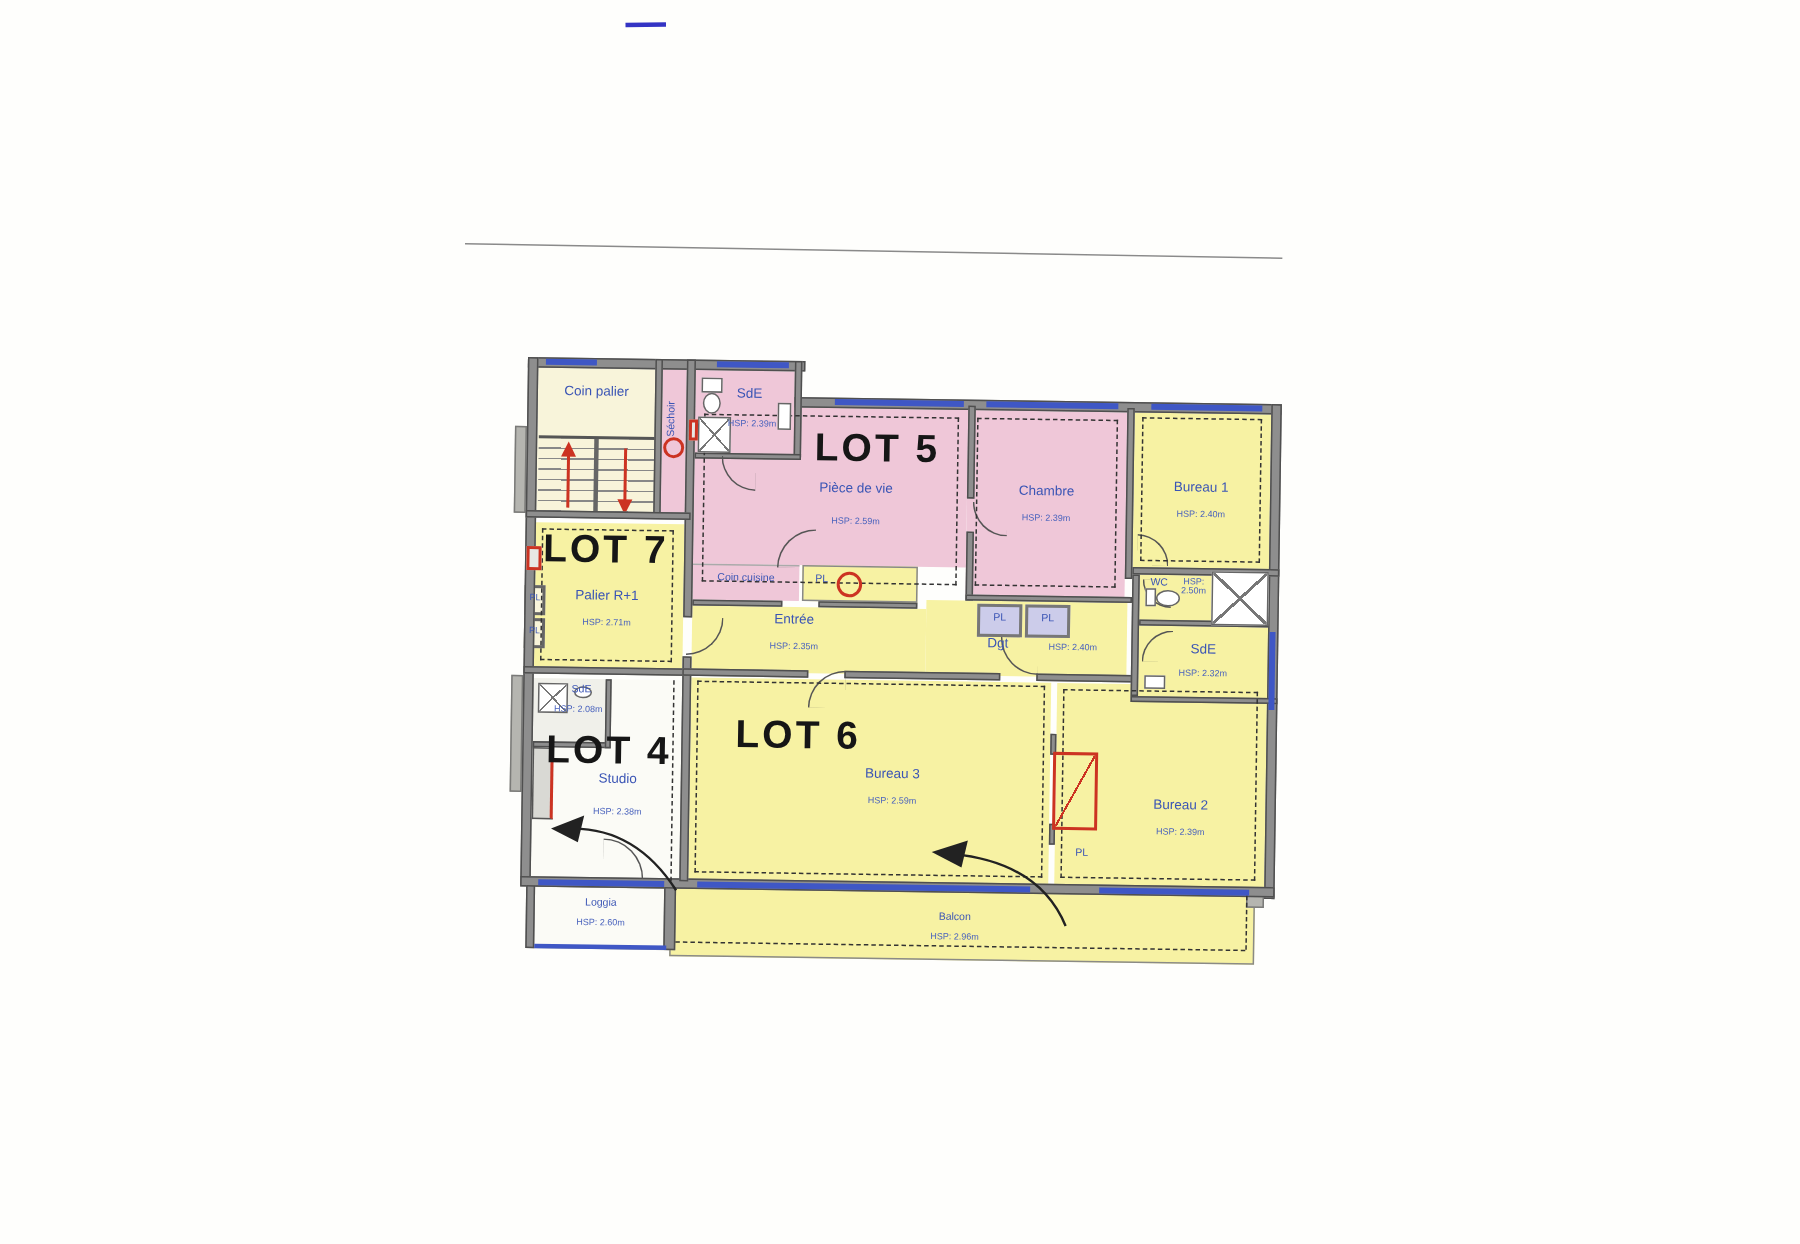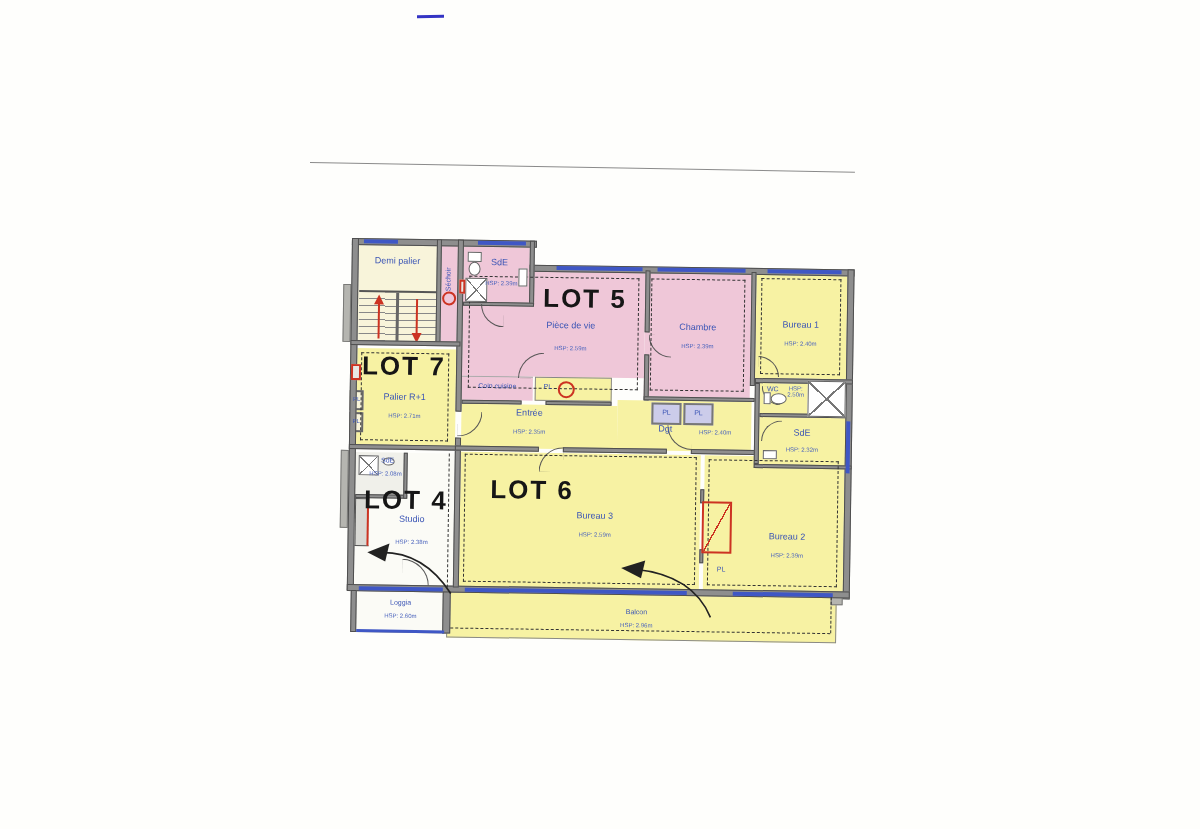--- a/index.html
+++ b/index.html
@@ -185,21 +185,21 @@
     <div class="dash" style="left:360px;top:216px;width:130px;height:126px;"></div>
     <div class="dash-h" style="left:104px;top:388px;width:380px;"></div>
     <div class="dash-v" style="left:484px;top:352px;height:36px;"></div>
     <div class="dash-v" style="left:100px;top:214px;height:134px;"></div>
 
     <div class="lot-title" style="left:192px;top:42px;">LOT 5</div>
     <div class="lot-title" style="left:12px;top:112px;">LOT 7</div>
     <div class="lot-title" style="left:16px;top:246px;">LOT 4</div>
     <div class="lot-title" style="left:142px;top:234px;">LOT 6</div>
 
-    <div class="lbl" style="left:10px;top:18px;width:72px;">Demi palier</div>
+    <div class="lbl" style="left:10px;top:18px;width:72px;">Coin palier</div>
     <div class="lbl lbl-sm vertical-label" style="left:82px;top:36px;width:30px;">Séchoir</div>
 
     <div class="lbl" style="left:128px;top:18px;width:40px;">SdE</div>
     <div class="hsp" style="left:128px;top:40px;width:44px;">HSP: 2.39m</div>
 
     <div class="lbl" style="left:160px;top:80px;width:120px;">Pièce de vie</div>
     <div class="hsp" style="left:170px;top:104px;width:100px;">HSP: 2.59m</div>
 
     <div class="lbl" style="left:300px;top:80px;width:94px;">Chambre</div>
     <div class="hsp" style="left:300px;top:100px;width:94px;">HSP: 2.39m</div>

